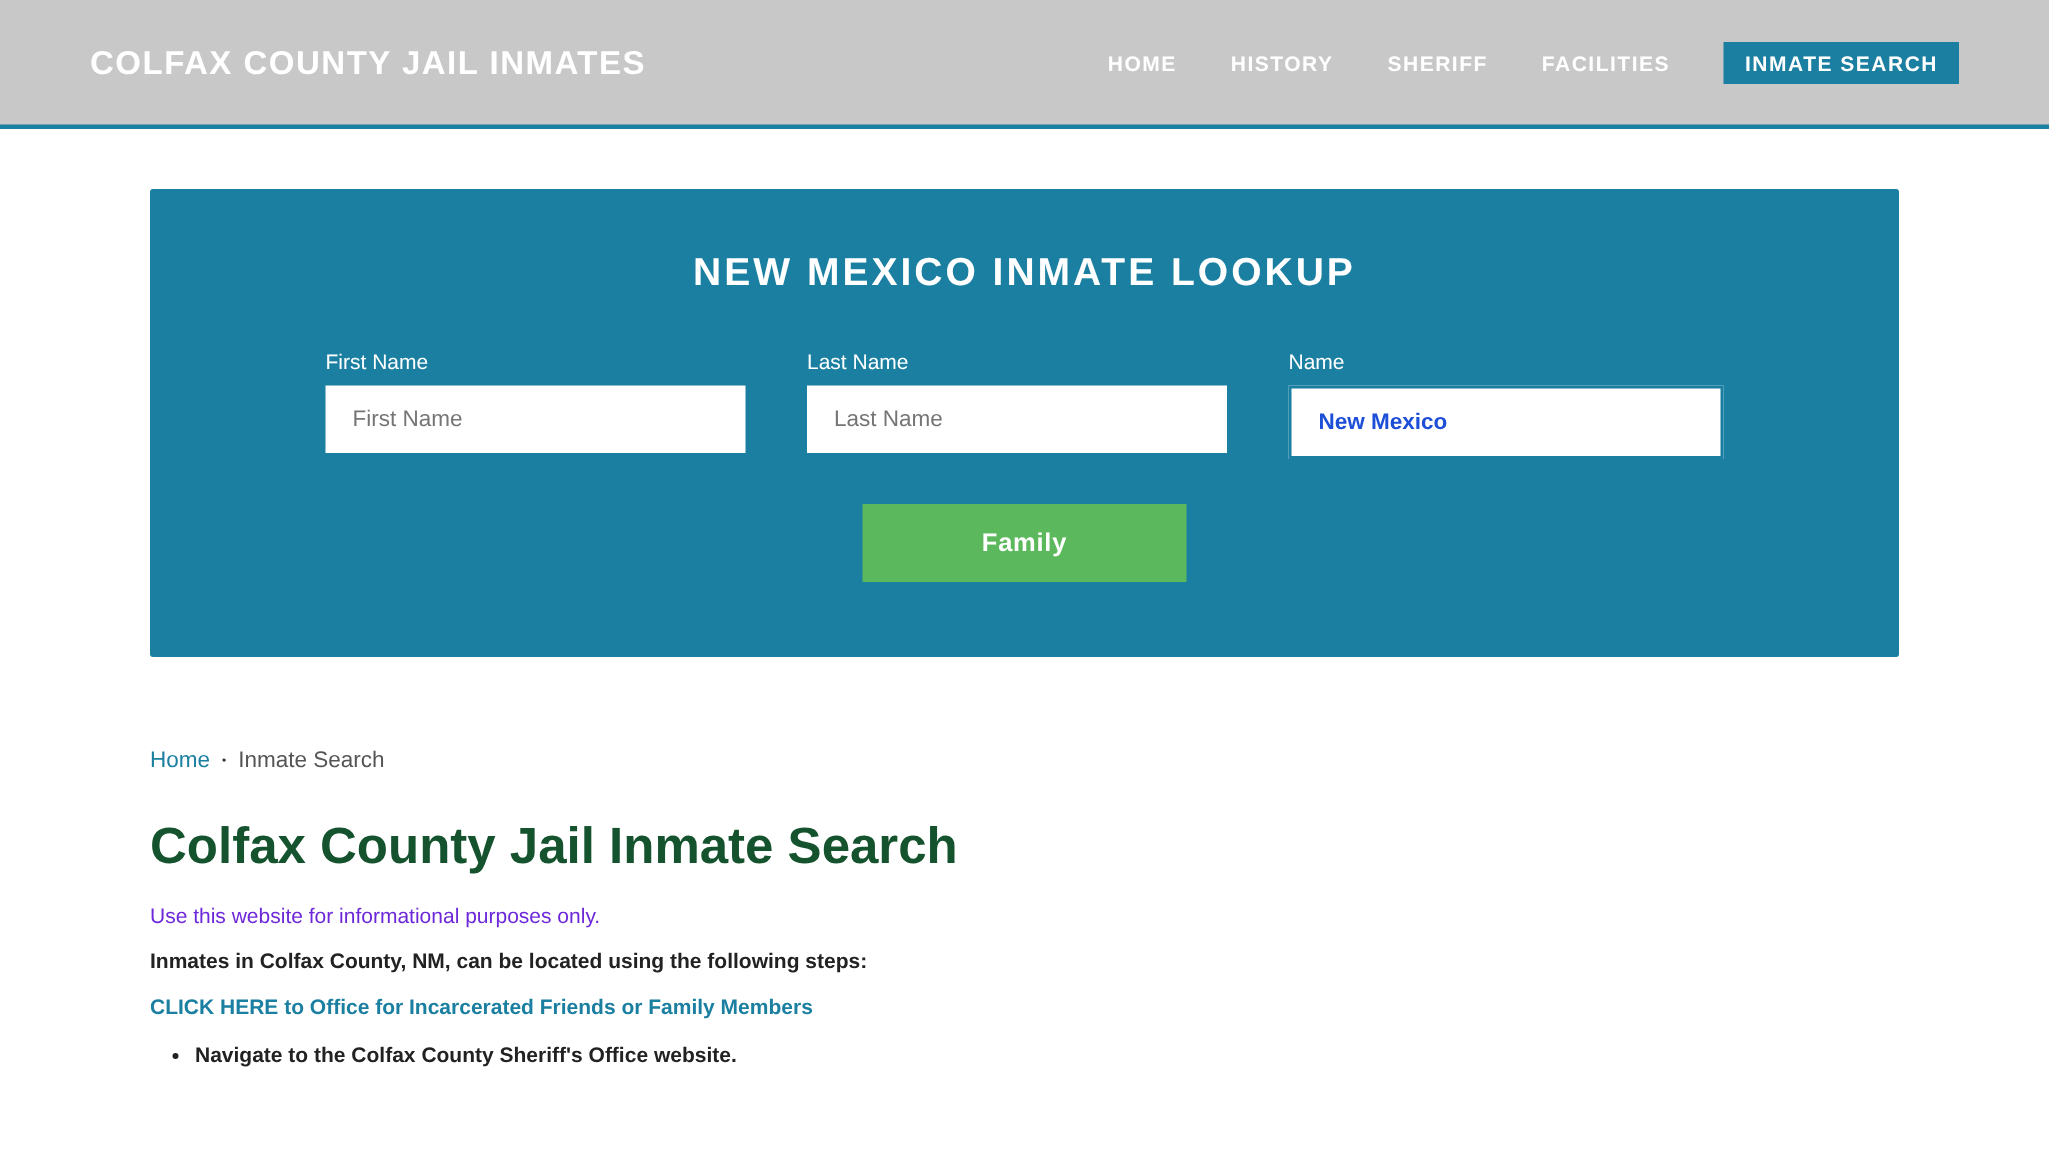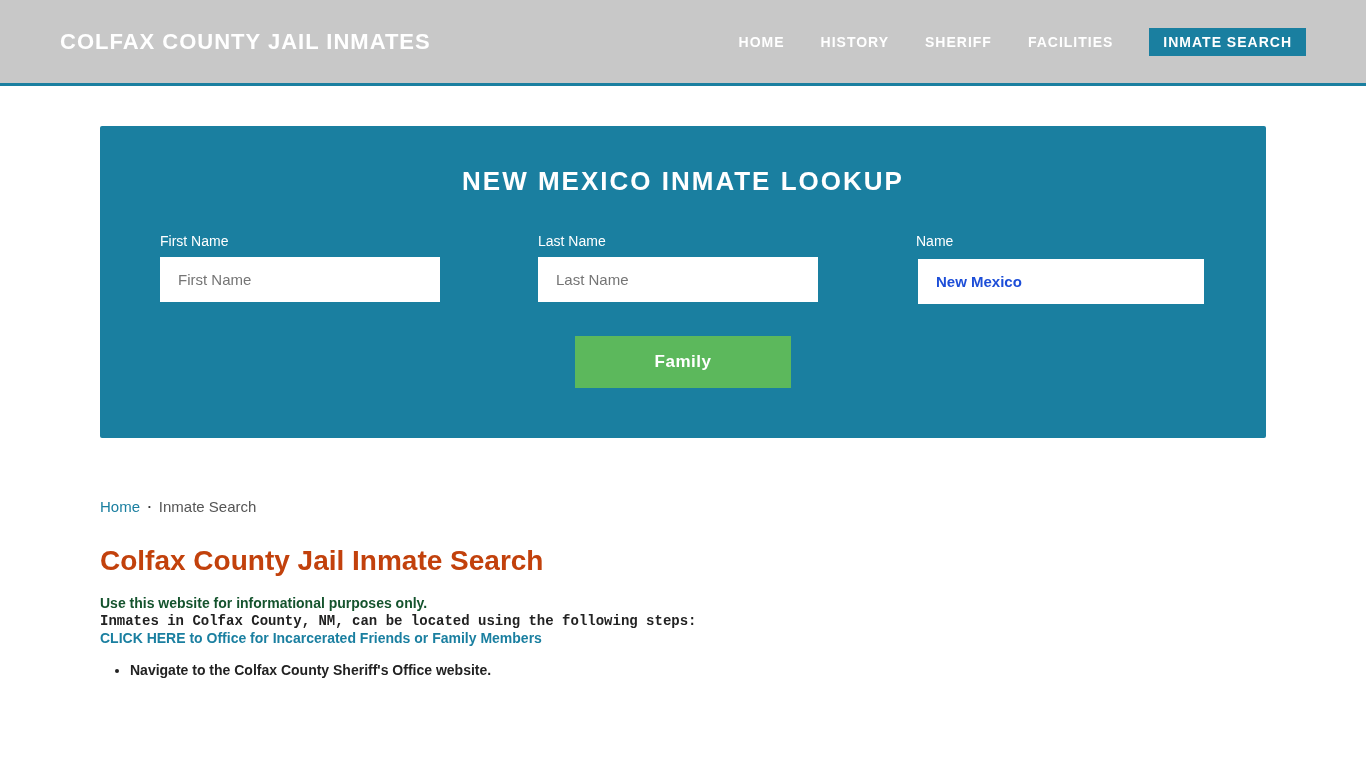--- a/index.html
+++ b/index.html
@@ -62,22 +62,22 @@
       text-align: center;
       color: #fff;
       font-size: 26px;
       font-weight: 700;
       letter-spacing: 2px;
       text-transform: uppercase;
       margin-bottom: 36px;
     }
     .search-fields {
       display: flex;
-      gap: 22px;
-      justify-content: space-between;
+      gap: 41px;
+      justify-content: center;
       margin-bottom: 30px;
     }
     .field-group {
       display: flex;
       flex-direction: column;
       gap: 8px;
     }
     .field-label {
       color: #fff;
       font-size: 14px;
@@ -133,37 +133,36 @@
     }
     .breadcrumb-current {
       color: #555;
     }
 
     
     .main-content {
       padding: 20px 100px 40px;
     }
     .page-title {
-      font-size: 28px;
-      font-weight: 700;
-      color: #c2410c;
+      font-size: 34px;
+      font-weight: 700;
+      color: #14532d;
       margin-bottom: 18px;
     }
     .info-bold {
       font-size: 14px;
-      font-weight: 700;
-      color: #14532d;
-      margin-bottom: 2px;
+      font-weight: 400;
+      color: #6d28d9;
+      margin-bottom: 14px;
     }
     .info-bold2 {
       font-size: 14px;
       font-weight: 700;
       color: #222;
-      margin-bottom: 1px;
-      font-family: Liberation Mono, monospace;
+      margin-bottom: 15px;
     }
     .click-link {
       color: #1a7fa0;
       font-size: 14px;
       font-weight: 700;
       text-decoration: none;
       cursor: pointer;
       margin-bottom: 16px;
       display: block;
     }

